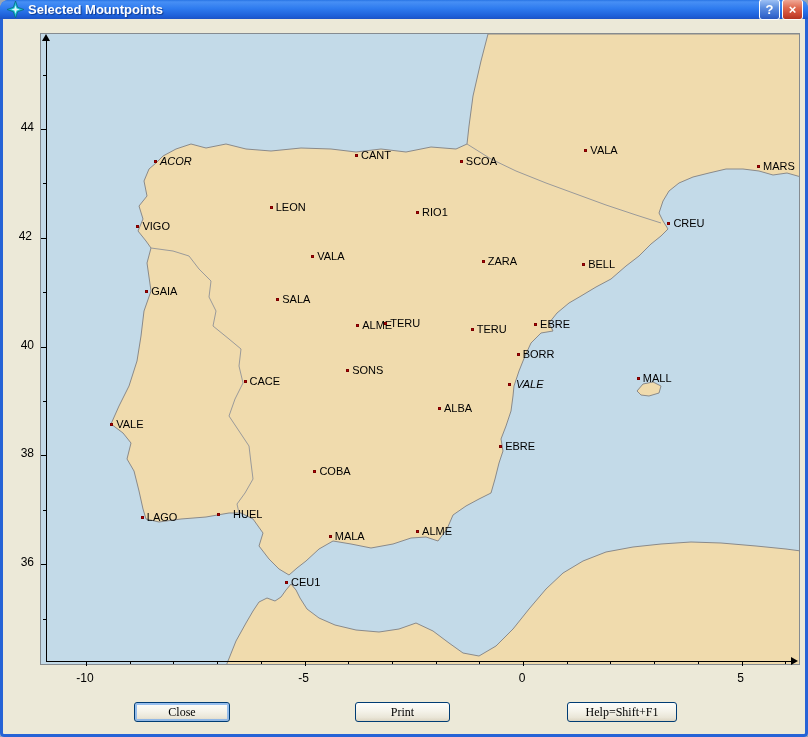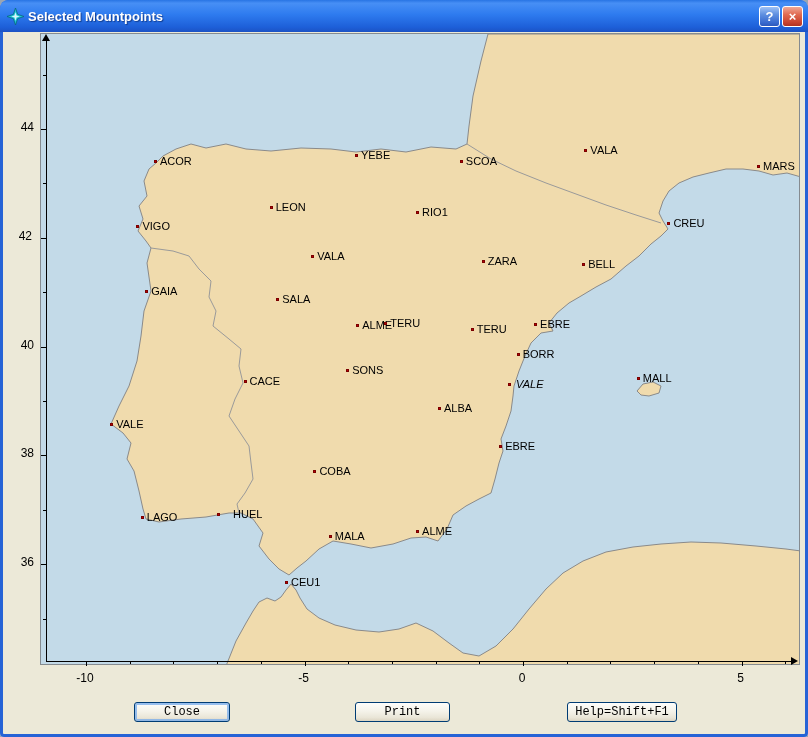--- a/index.html
+++ b/index.html
@@ -5,21 +5,21 @@
   html,body{margin:0;padding:0;background:#9AA5B1;}
   *{box-sizing:border-box;}
   .window{
     position:relative;width:808px;height:737px;background:#ECE9D8;
     font-family:"Liberation Sans",sans-serif;overflow:hidden;
     border-radius:8px 8px 4px 4px;
     box-shadow:inset 0 0 0 3px #2663D6;
   }
   
   .titlebar{
-    position:absolute;left:0;top:0;right:0;height:32px;
+    position:absolute;left:0;top:0;right:0;height:19px;
     background:linear-gradient(180deg,#2874E4 0%,#478FF5 10%,#2E7BEF 45%,#1D5FD8 85%,#1C52C4 100%);
     border-radius:8px 8px 0 0;
     display:flex;align-items:center;padding:0 5px;
   }
   .title-icon{width:17px;height:17px;margin:0 4px 0 2px;flex:0 0 auto;}
   .title-text{
     color:#fff;font-size:13px;font-weight:bold;
     text-shadow:1px 1px 1px #123C8F;flex:1 1 auto;white-space:nowrap;
   }
   .tb-btn{
@@ -46,21 +46,21 @@
   .marker{position:absolute;width:3px;height:3px;background:#C00000;border:1px solid #7A0000;}
   .st-label{position:absolute;font-size:11px;color:#000;white-space:nowrap;line-height:13px;}
   
   .ax-label-x{position:absolute;width:40px;text-align:center;font-size:12px;color:#000;}
   .ax-label-y{position:absolute;width:28px;text-align:right;font-size:12px;color:#000;}
   
   .xp-btn{
     position:absolute;top:702px;height:20px;
     border:1px solid #003C74;border-radius:3px;
     background:linear-gradient(180deg,#FDFDFB 0%,#F5F3EA 45%,#EAE6D8 80%,#DCD5C2 100%);
-    font-family:Liberation Mono, monospace;font-size:12px;color:#000;
+    font-family:Liberation Serif, serif;font-size:12px;color:#000;
     padding:0;cursor:default;
   }
   .xp-btn.default{box-shadow:inset 0 0 0 2px rgba(125,175,235,.8);}
   .btn-close{left:134px;width:96px;}
   .btn-print{left:355px;width:95px;}
   .btn-help{left:567px;width:110px;}
 </style>
 </head>
 <body>
 
@@ -119,23 +119,23 @@
         <div class="tick-y" style="left: 2px; top: 149.4px; width: 3px;"></div>
         <div class="tick-y" style="left: 0px; top: 95px; width: 5px;"></div>
         <div class="tick-y" style="left: 2px; top: 40.6px; width: 3px;"></div>
       </div>
     <div class="axis-v"></div>
     <div class="axis-h"></div>
     <div class="arrow-up"></div>
     <div class="arrow-right"></div>
     <div id="stations-layer">
         <div class="marker" style="left: 112.92px; top: 125.64px;"></div>
-        <div class="st-label" style="left: 118.92px; top: 120.64px;">ACOR</div>
+        <div class="st-label" style="left: 118.92px; top: 120.64px; font-style: italic;">ACOR</div>
         <div class="marker" style="left: 313.94px; top: 120.2px;"></div>
-        <div class="st-label" style="left: 319.94px; top: 115.2px;">YEBE</div>
+        <div class="st-label" style="left: 319.94px; top: 115.2px;">CANT</div>
         <div class="marker" style="left: 418.82px; top: 125.64px;"></div>
         <div class="st-label" style="left: 424.82px; top: 120.64px;">SCOA</div>
         <div class="marker" style="left: 543.365px; top: 114.76px;"></div>
         <div class="st-label" style="left: 549.365px; top: 109.76px;">VALA</div>
         <div class="marker" style="left: 715.98px; top: 131.08px;"></div>
         <div class="st-label" style="left: 721.98px; top: 126.08px;">MARS</div>
         <div class="marker" style="left: 95.44px; top: 190.92px;"></div>
         <div class="st-label" style="left: 101.44px; top: 185.92px; text-align: right;">VIGO</div>
         <div class="marker" style="left: 228.725px; top: 171.88px;"></div>
         <div class="st-label" style="left: 234.725px; top: 166.88px;">LEON</div>

